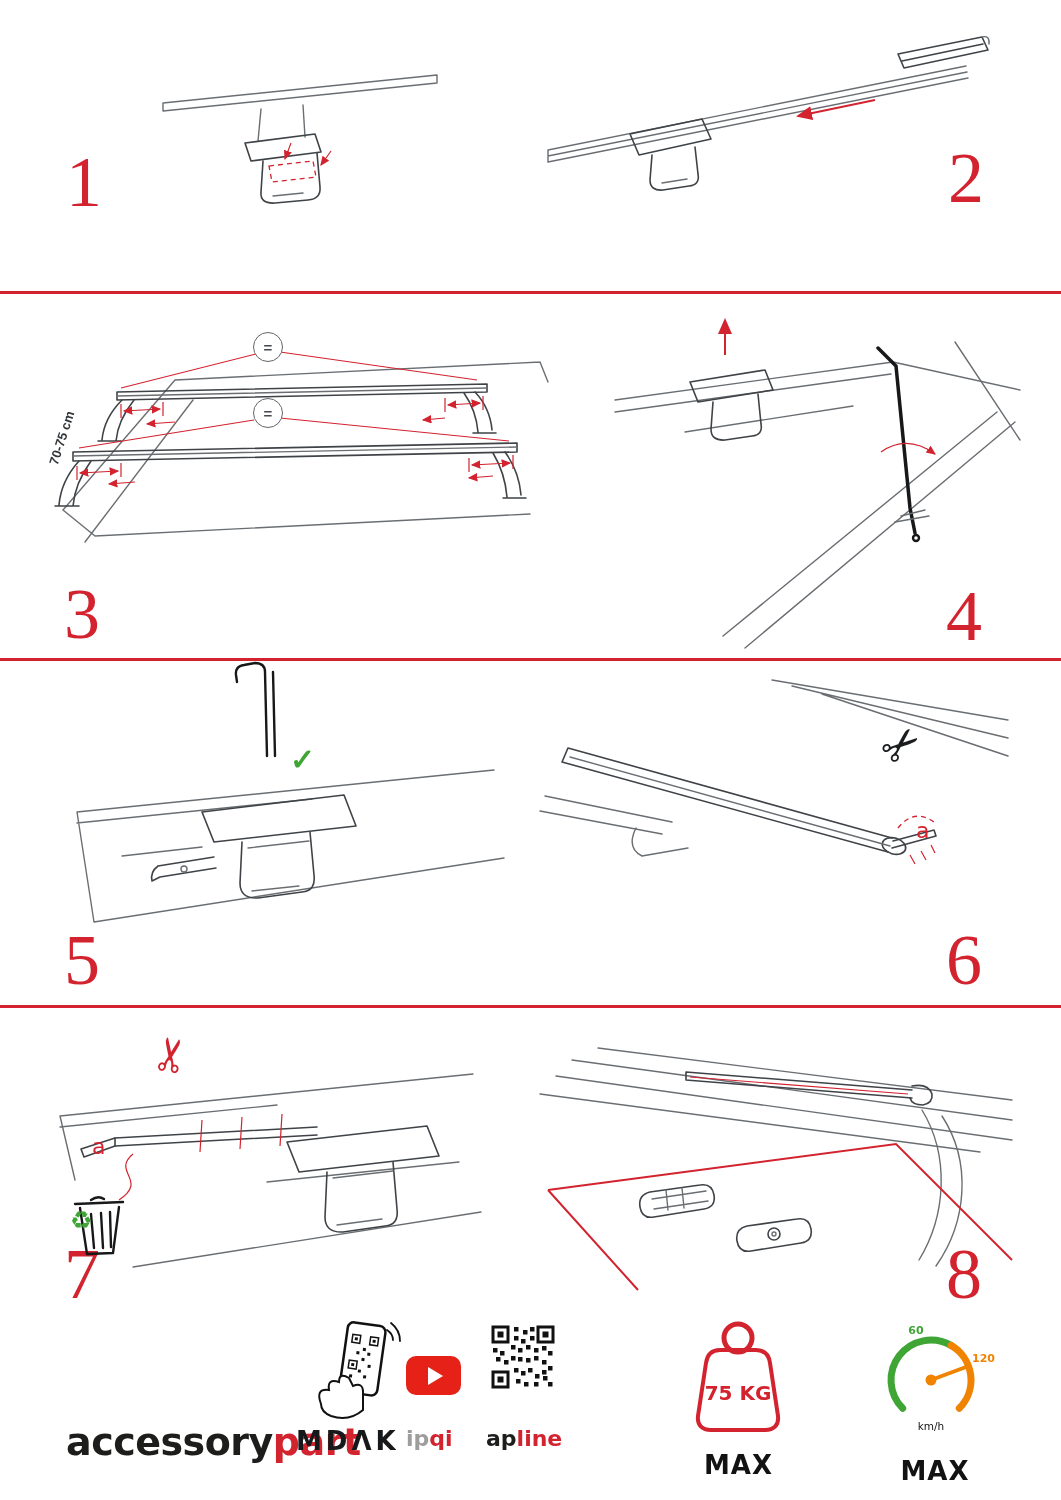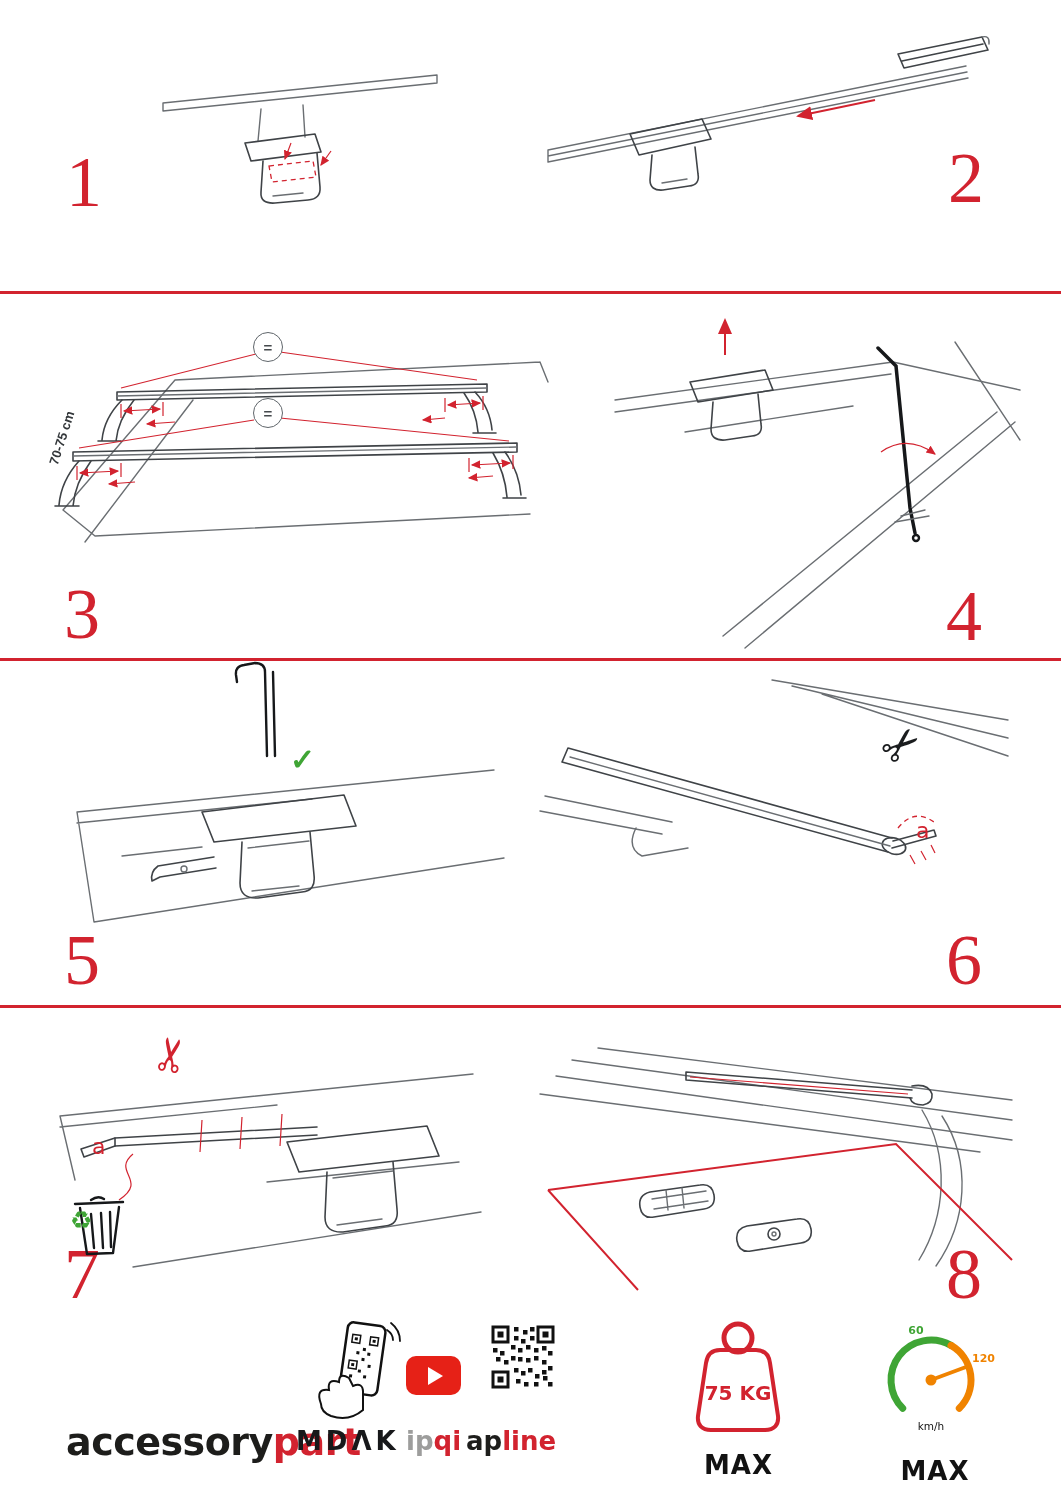--- a/index.html
+++ b/index.html
@@ -34,21 +34,21 @@
   .dim-label {
     position:absolute; font-size:13px; font-weight:bold; color:#33373a; white-space:nowrap;
     transform:rotate(-72deg); transform-origin:left top;
   }
   
   .brand-title { position:absolute; font-family:"DejaVu Sans",sans-serif; font-weight:600; font-size:47px; letter-spacing:2px; color:var(--brand_blue,#312e94); }
   .brand-sub { position:absolute; font-family:"DejaVu Sans",sans-serif; font-weight:700; font-size:38px; letter-spacing:-0.5px; }
   .brand-sub .b { color:var(--text_dark,#1d1d1b); }
   .brand-sub .r { color:var(--accent,#d2232f); }
   .mdak { position:absolute; font-family:"DejaVu Sans",sans-serif; font-weight:700; font-size:26px; letter-spacing:4px; color:#17181a; }
-  .ipqi, .apline { position:absolute; font-family:"DejaVu Sans",sans-serif; font-weight:600; font-size:26px; }
+  .ipqi, .apline { position:absolute; font-family:"DejaVu Sans",sans-serif; font-weight:600; font-size:22px; }
   .ipqi .g { color:var(--gray,#9d9d9c); }
   .ipqi .r, .apline .r { color:var(--accent,#d2232f); }
   .apline .b { color:var(--text_dark,#1d1d1b); }
   .yt { position:absolute; width:55px; height:39px; background:var(--youtube_red,#e62117); border-radius:10px; display:flex; align-items:center; justify-content:center; }
   .yt .play { width:0; height:0; border-left:15px solid #fff; border-top:9px solid transparent; border-bottom:9px solid transparent; margin-left:4px; }
   .max-label { position:absolute; text-align:center; font-family:"DejaVu Sans",sans-serif; font-weight:700; font-size:26px; letter-spacing:1px; color:#121212; }
   svg text { font-family:"DejaVu Sans",sans-serif; }
   .t-green  { fill:var(--green,#3fa535); font-size:11px; font-weight:bold; }
   .t-orange { fill:var(--orange,#f08300); font-size:11px; font-weight:bold; }
   .t-black  { fill:#111; font-size:10.5px; }
@@ -285,21 +285,21 @@
   <svg class="fig" style="left:490px; top:1324px;" width="66" height="66" viewBox="0 0 66 66">
     <rect width="66" height="66" fill="#fff"></rect>
     <rect x="3" y="3" width="15" height="15" fill="none" stroke="#111" stroke-width="3"></rect>
     <rect x="7.5" y="7.5" width="6" height="6" fill="#111"></rect>
     <rect x="48" y="3" width="15" height="15" fill="none" stroke="#111" stroke-width="3"></rect>
     <rect x="52.5" y="7.5" width="6" height="6" fill="#111"></rect>
     <rect x="3" y="48" width="15" height="15" fill="none" stroke="#111" stroke-width="3"></rect>
     <rect x="7.5" y="52.5" width="6" height="6" fill="#111"></rect>
     <path fill="#111" d="M24,3h4.5v4.5h-4.5z M33,6h4.5v4.5h-4.5z M40,3h4.5v4.5h-4.5z M24,12h4.5v4.5h-4.5z M31,15h4.5v4.5h-4.5z M40,12h4.5v4.5h-4.5z M21,21h4.5v4.5h-4.5z M28,24h4.5v4.5h-4.5z M36,21h4.5v4.5h-4.5z M44,24h4.5v4.5h-4.5z M52,22h4.5v4.5h-4.5z M58,27h4.5v4.5h-4.5z M3,24h4.5v4.5h-4.5z M10,27h4.5v4.5h-4.5z M6,33h4.5v4.5h-4.5z M14,36h4.5v4.5h-4.5z M21,32h4.5v4.5h-4.5z M28,33h4.5v4.5h-4.5z M36,34h4.5v4.5h-4.5z M44,32h4.5v4.5h-4.5z M52,36h4.5v4.5h-4.5z M58,42h4.5v4.5h-4.5z M24,44h4.5v4.5h-4.5z M31,47h4.5v4.5h-4.5z M38,44h4.5v4.5h-4.5z M45,50h4.5v4.5h-4.5z M52,46h4.5v4.5h-4.5z M53,52h4.5v4.5h-4.5z M26,55h4.5v4.5h-4.5z M34,58h4.5v4.5h-4.5z M44,58h4.5v4.5h-4.5z M58,58h4.5v4.5h-4.5z"></path>
   </svg>
-  <div class="apline" style="left:466px; top:1426px;">
+  <div class="apline" style="left:486px; top:1426px;">
     <span class="b">ap</span><span class="r">line</span>
   </div>
 
   <svg class="fig" style="left:686px; top:1318px;" width="105" height="128" viewBox="0 0 105 128">
     <circle class="wred" cx="52" cy="20" r="14" stroke-width="5"></circle>
     <path class="wred" stroke-width="4" fill="#fff" d="M34,32 L70,32 C80,32 83,38 84,45 L92,98 C93,107 88,112 79,112 L25,112 C16,112 11,107 12,98 L20,45 C21,38 24,32 34,32 Z"></path>
     <text class="t-weight" x="52" y="82" text-anchor="middle">75 KG</text>
   </svg>
   <div class="max-label" style="left:686px; top:1450px; width:105px;">MAX</div>
 

